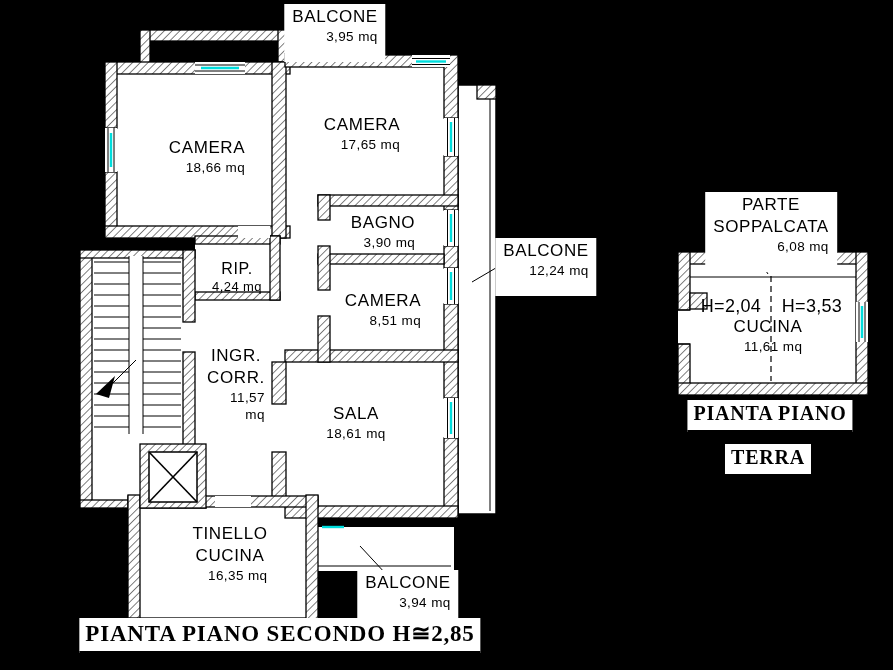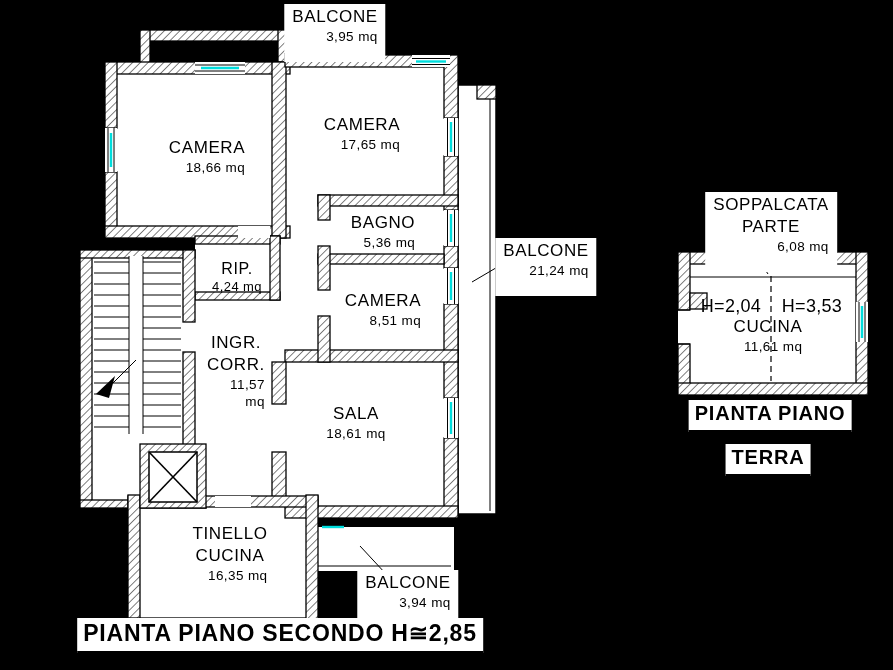--- a/index.html
+++ b/index.html
@@ -11,21 +11,21 @@
   *{margin:0;padding:0;box-sizing:border-box;}
   body{background:#111;font-family:"Liberation Sans",sans-serif;}
   .stage{position:relative;width:893px;height:670px;background:var(--background);overflow:hidden;}
   .stage svg{position:absolute;left:0;top:0;}
   .lbl{position:absolute;transform:translateX(-50%);text-align:center;color:var(--line);line-height:1.28;white-space:nowrap;z-index:5;}
   .rn{font-size:17px;letter-spacing:.6px;}
   .ra{font-size:13.5px;letter-spacing:.4px;text-align:right;}
   .sm .rn{font-size:16px;margin-top:9px;}
   .sm .ra{font-size:13px;}
   .boxed{background:var(--paper);padding:2px 8px 17px;}
-  .cap{font-weight:bold;letter-spacing:.8px;border-bottom:2.5px solid var(--line);padding:1px 6px 3px;display:inline-block;background:var(--paper);}
+  .cap{font-weight:bold;letter-spacing:.8px;border-bottom:2.5px solid var(--line);padding:1px 6px 3px;display:inline-block;background:var(--paper);font-family:Liberation Serif, serif;}
   .cap-main{font-size:23px;}
   .cap-garage{font-size:20px;}
   .hlabel{font-size:18px;letter-spacing:.3px;}
   
   .floor{fill:var(--paper);}
   .wall{fill:url(#hatch);stroke:var(--line);stroke-width:1.3;}
   .ln{stroke:var(--line);fill:none;}
   .thin{stroke-width:1;}
   .mid{stroke-width:1.6;}
   .tick{stroke:var(--window-tick);stroke-width:2.4;fill:none;}
@@ -197,39 +197,39 @@
     <div class="ra">18,66 mq</div>
   </div>
 
   <div class="lbl" style="left:362px;top:114px">
     <div class="rn">CAMERA</div>
     <div class="ra">17,65 mq</div>
   </div>
 
   <div class="lbl" style="left:383px;top:212px">
     <div class="rn">BAGNO</div>
-    <div class="ra">5,36 mq</div>
+    <div class="ra">3,90 mq</div>
   </div>
 
   <div class="lbl boxed" style="left:546px;top:238px">
     <div class="rn">BALCONE</div>
-    <div class="ra">21,24 mq</div>
+    <div class="ra">12,24 mq</div>
   </div>
 
   <div class="lbl sm" style="left:237px;top:250px">
     <div class="rn">RIP.</div>
     <div class="ra">4,24 mq</div>
   </div>
 
   <div class="lbl" style="left:383px;top:290px">
     <div class="rn">CAMERA</div>
     <div class="ra">8,51 mq</div>
   </div>
 
-  <div class="lbl" style="left:236px;top:332px">
+  <div class="lbl" style="left:236px;top:345px">
     <div class="rn">INGR.</div>
     <div class="rn">CORR.</div>
     <div class="ra">11,57</div>
     <div class="ra">mq</div>
   </div>
 
   <div class="lbl" style="left:356px;top:403px">
     <div class="rn">SALA</div>
     <div class="ra">18,61 mq</div>
   </div>
@@ -239,22 +239,22 @@
     <div class="rn">CUCINA</div>
     <div class="ra">16,35 mq</div>
   </div>
 
   <div class="lbl boxed" style="left:408px;top:570px">
     <div class="rn">BALCONE</div>
     <div class="ra">3,94 mq</div>
   </div>
 
   <div class="lbl boxed" style="left:771px;top:192px">
+    <div class="rn">PARTE</div>
     <div class="rn">SOPPALCATA</div>
-    <div class="rn">PARTE</div>
     <div class="ra">6,08 mq</div>
   </div>
 
   <div class="lbl hlabel" style="left:731px;top:295px">
     <div>H=2,04</div>
   </div>
 
   <div class="lbl hlabel" style="left:812px;top:295px">
     <div>H=3,53</div>
   </div>

